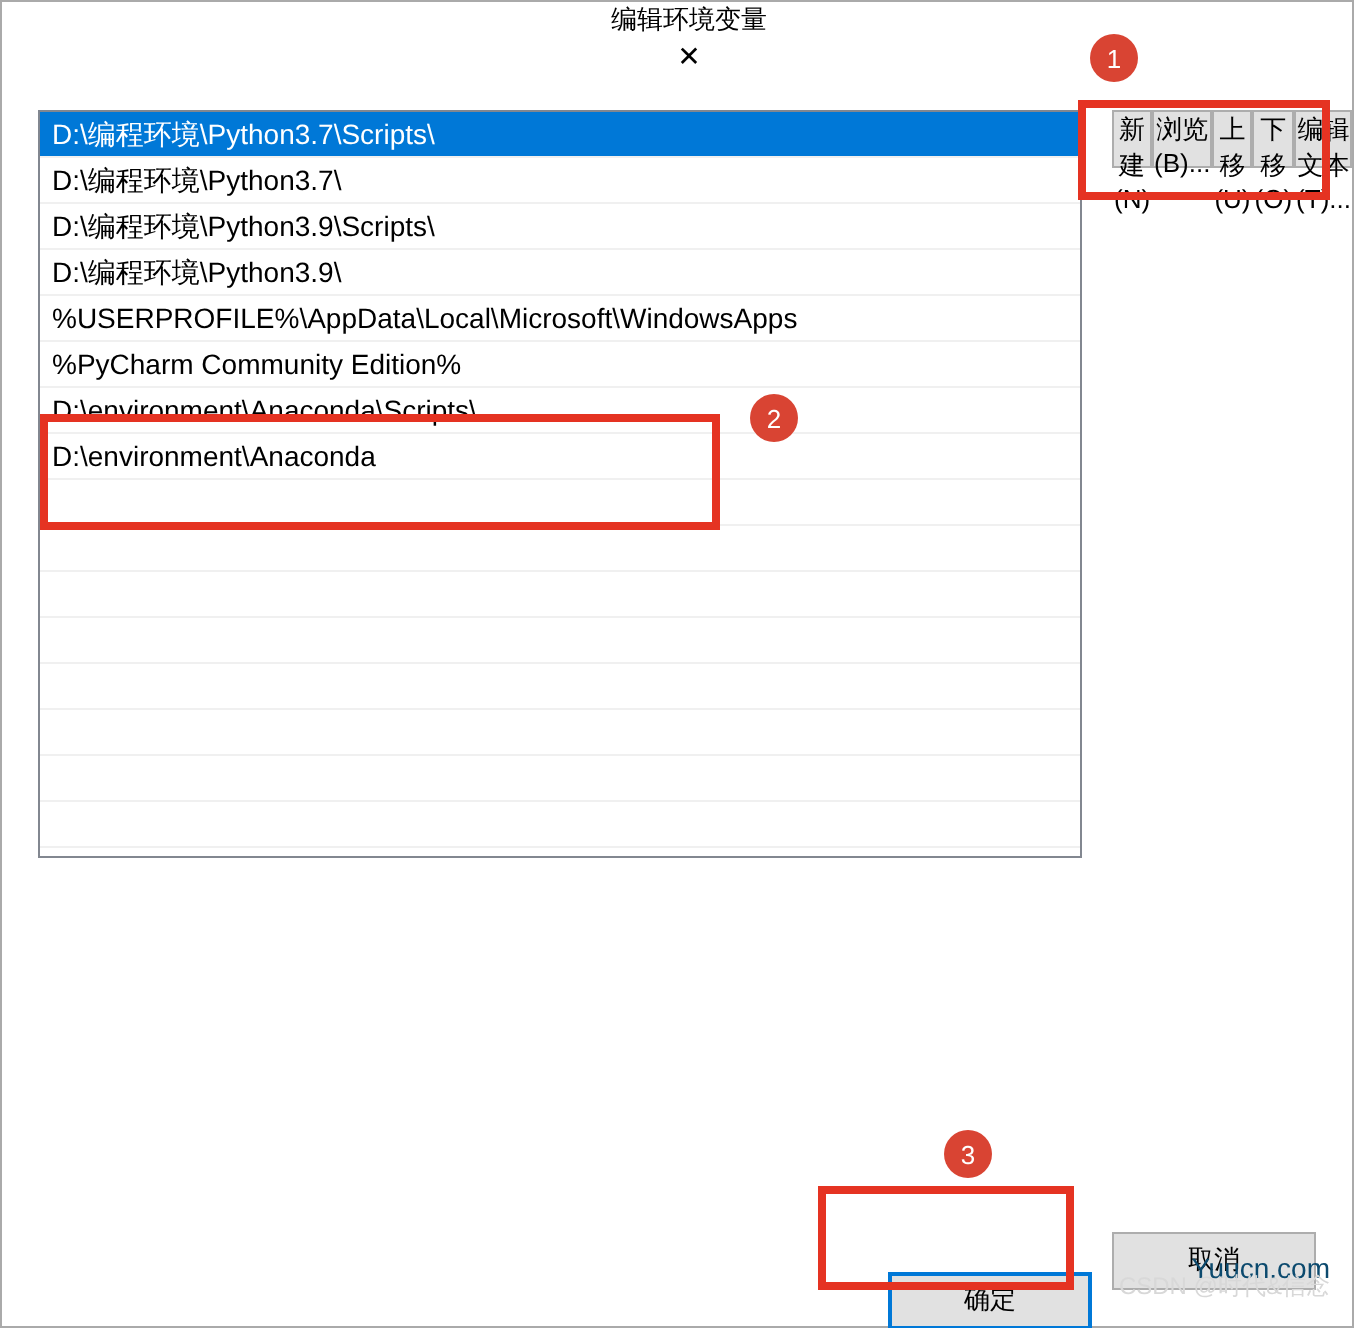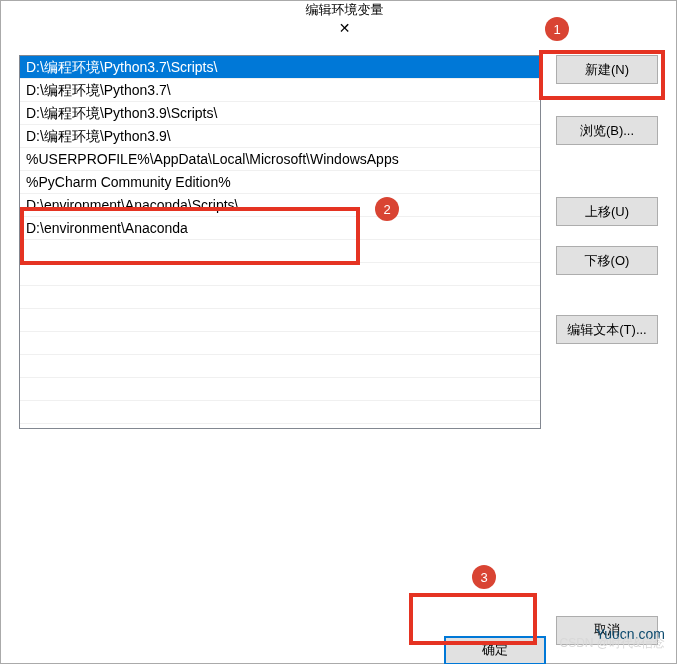--- a/index.html
+++ b/index.html
@@ -66,21 +66,20 @@
       background: #0078d7;
       color: #fff;
     }
     .list-empty-row {
       height: 23px;
       border-bottom: 1px solid #f0f0f0;
     }
     .sidebar {
       width: 102px;
       display: flex;
-      flex-direction: column;
     }
     .btn {
       height: 29px;
       border: 1px solid #adadad;
       background: #e1e1e1;
       font-size: 13px;
       font-family: inherit;
       cursor: pointer;
       margin-bottom: 8px;
     }

